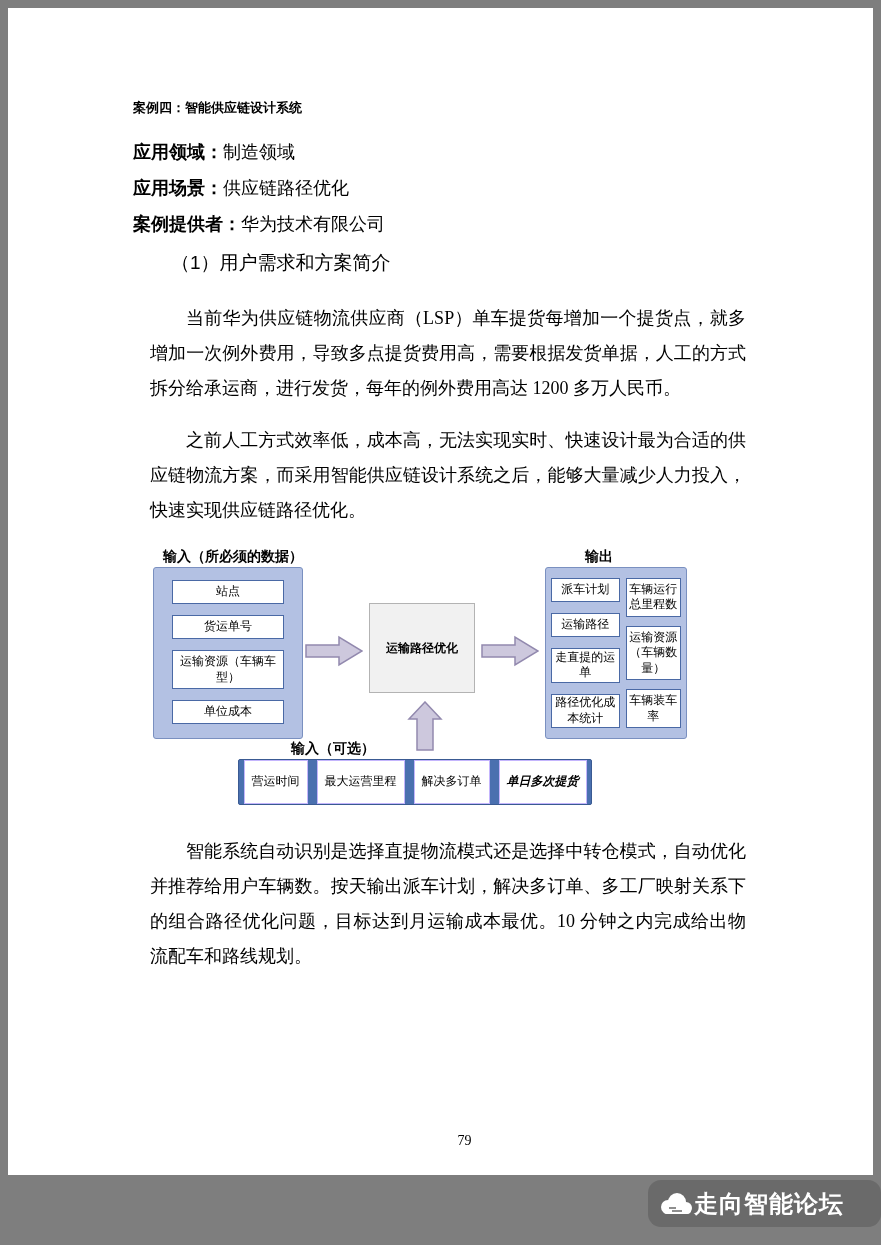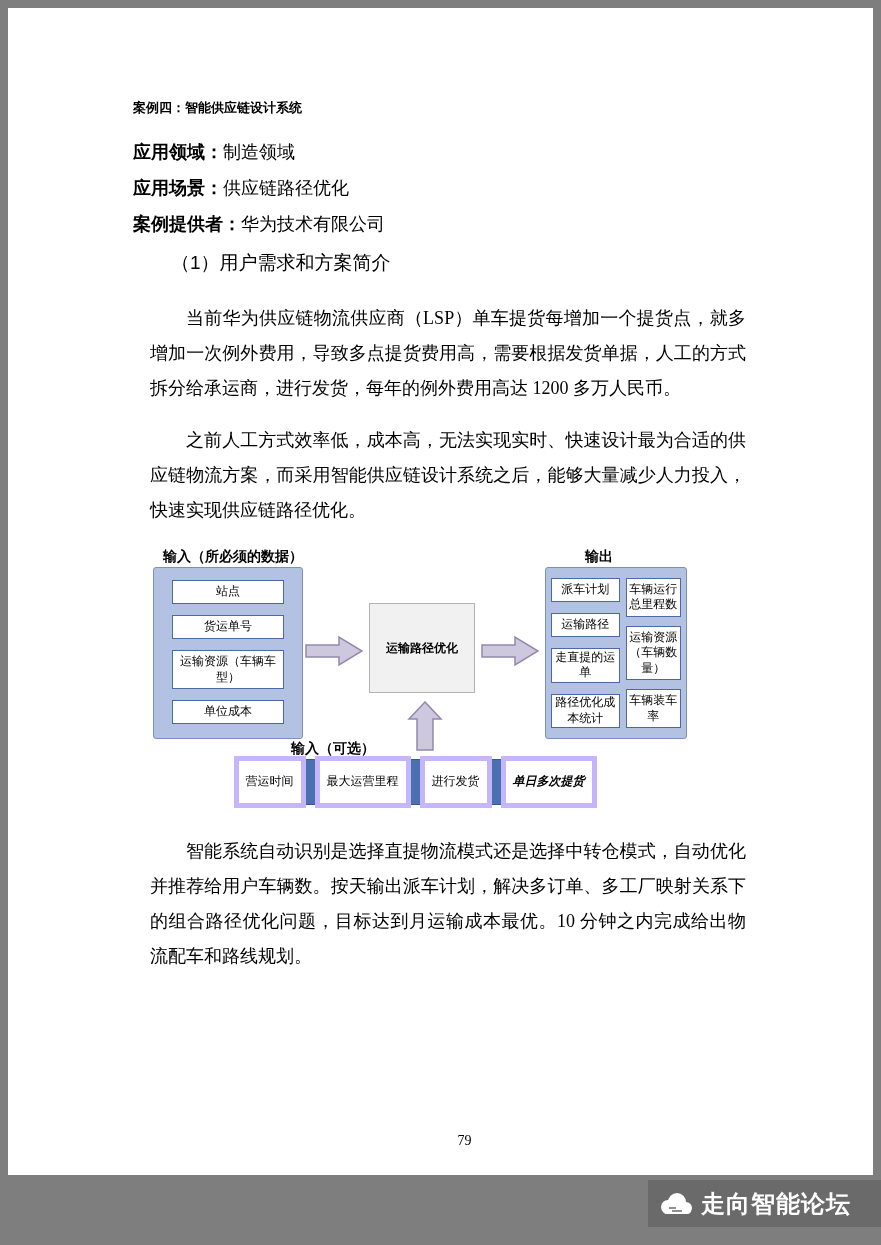--- a/index.html
+++ b/index.html
@@ -63,31 +63,31 @@
     display:flex;align-items:center;justify-content:center;
     font-weight:bold;font-size:12px;
   }
   .arrow{position:absolute;}
   .optbar{
     position:absolute;left:105px;top:214px;width:354px;height:46px;
     background:#4a70af;border:1px solid #3a5a92;border-radius:2px;
     box-sizing:border-box;display:flex;align-items:center;
     justify-content:center;gap:9px;padding:0 8px;
   }
-  .optbar .node{border:5px solid #c4b5fd;min-height:26px;padding:13px 7px;white-space:nowrap;}
+  .optbar .node{border:1px solid #c4b5fd;min-height:26px;padding:13px 7px;white-space:nowrap;}
   .opt-italic{font-style:italic;font-weight:bold;}
   
   .page-number{
     position:absolute;left:0;right:0;bottom:26px;
     text-align:center;font-size:14px;padding-left:48px;
   }
   .brand{
     position:absolute;left:648px;top:1180px;width:233px;height:47px;
-    background:#6a6a6a;display:flex;align-items:center;gap:7px;
-    padding-left:8px;box-sizing:border-box;
+    background:#6a6a6a;display:flex;align-items:center;
+    padding-left:8px;box-sizing:border-box;border-radius:13px;
   }
   .brand-text{
     font-family:"Liberation Sans","DejaVu Sans",sans-serif;
     color:#ffffff;font-weight:bold;font-size:24px;letter-spacing:1px;
   }
 </style>
 </head>
 <body>
 
 <div class="page">
@@ -148,21 +148,21 @@
 
       <svg class="arrow" style="left:274px;top:156px;" width="36" height="50" viewBox="0 0 36 50">
         <polygon points="10,49 10,18 2,18 18,1 34,18 26,18 26,49" fill="#cdc8dd" stroke="#9289ae" stroke-width="1.5"></polygon>
       </svg>
 
       <div class="dlabel" style="left:122px;top:194px;padding-left:36px;">输入（可选）</div>
 
       <div class="optbar">
         <div class="node">营运时间</div>
         <div class="node">最大运营里程</div>
-        <div class="node">进行发货</div>
+        <div class="node">解决多订单</div>
         <div class="node opt-italic">单日多次提货</div>
       </div>
 
     </div>
 
     <p class="para">智能系统自动识别是选择直提物流模式还是选择中转仓模式，自动优化并推荐给用户车辆数。按天输出派车计划，解决多订单、多工厂映射关系下的组合路径优化问题，目标达到月运输成本最优。10 分钟之内完成给出物流配车和路线规划。</p>
 
   </div>
 
   <div class="page-number">79</div>

